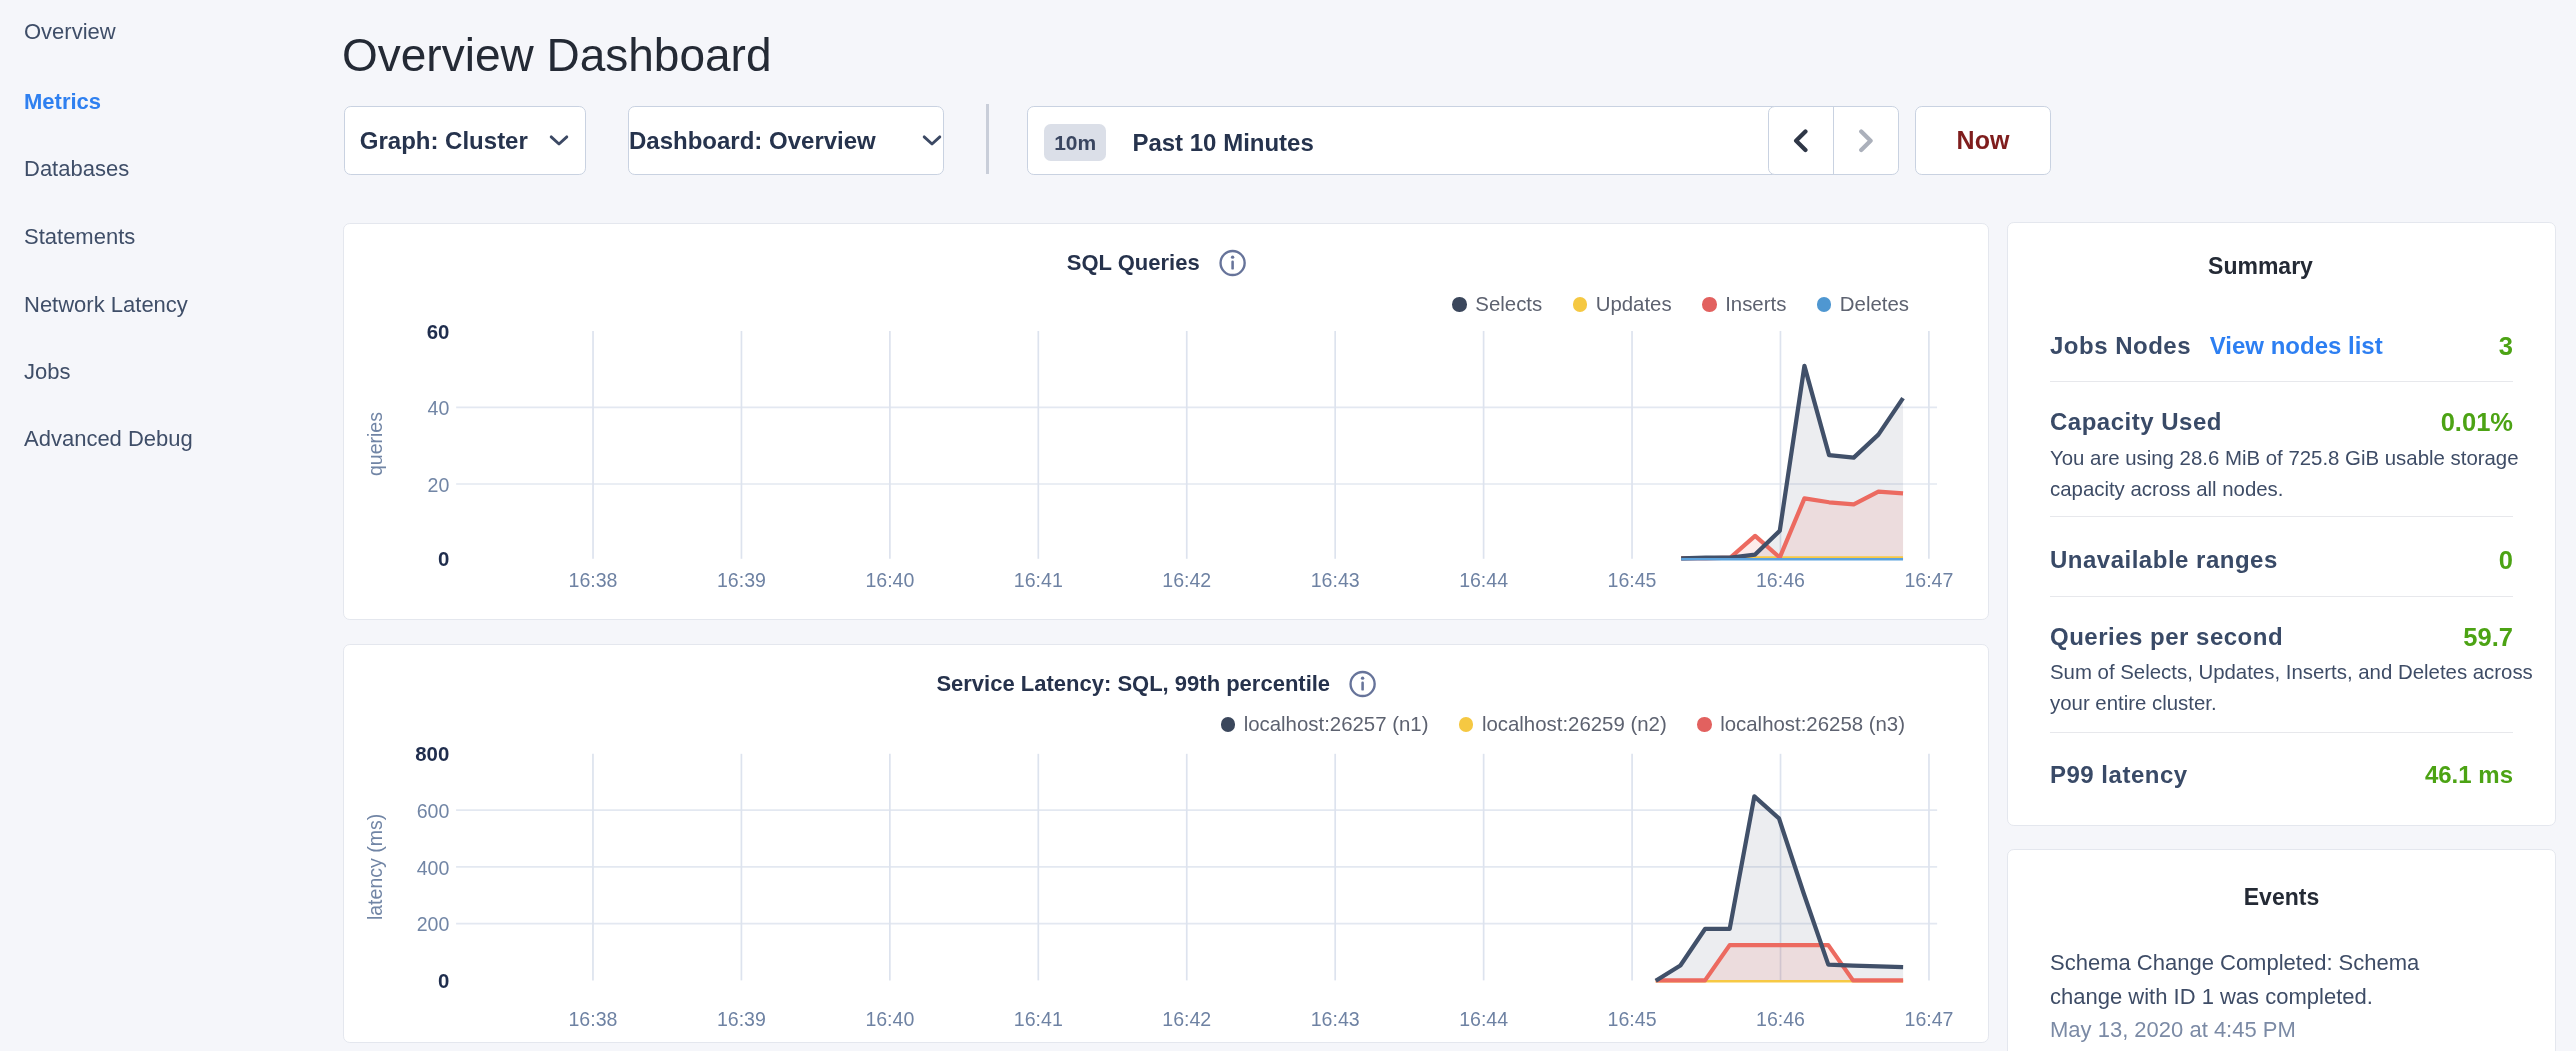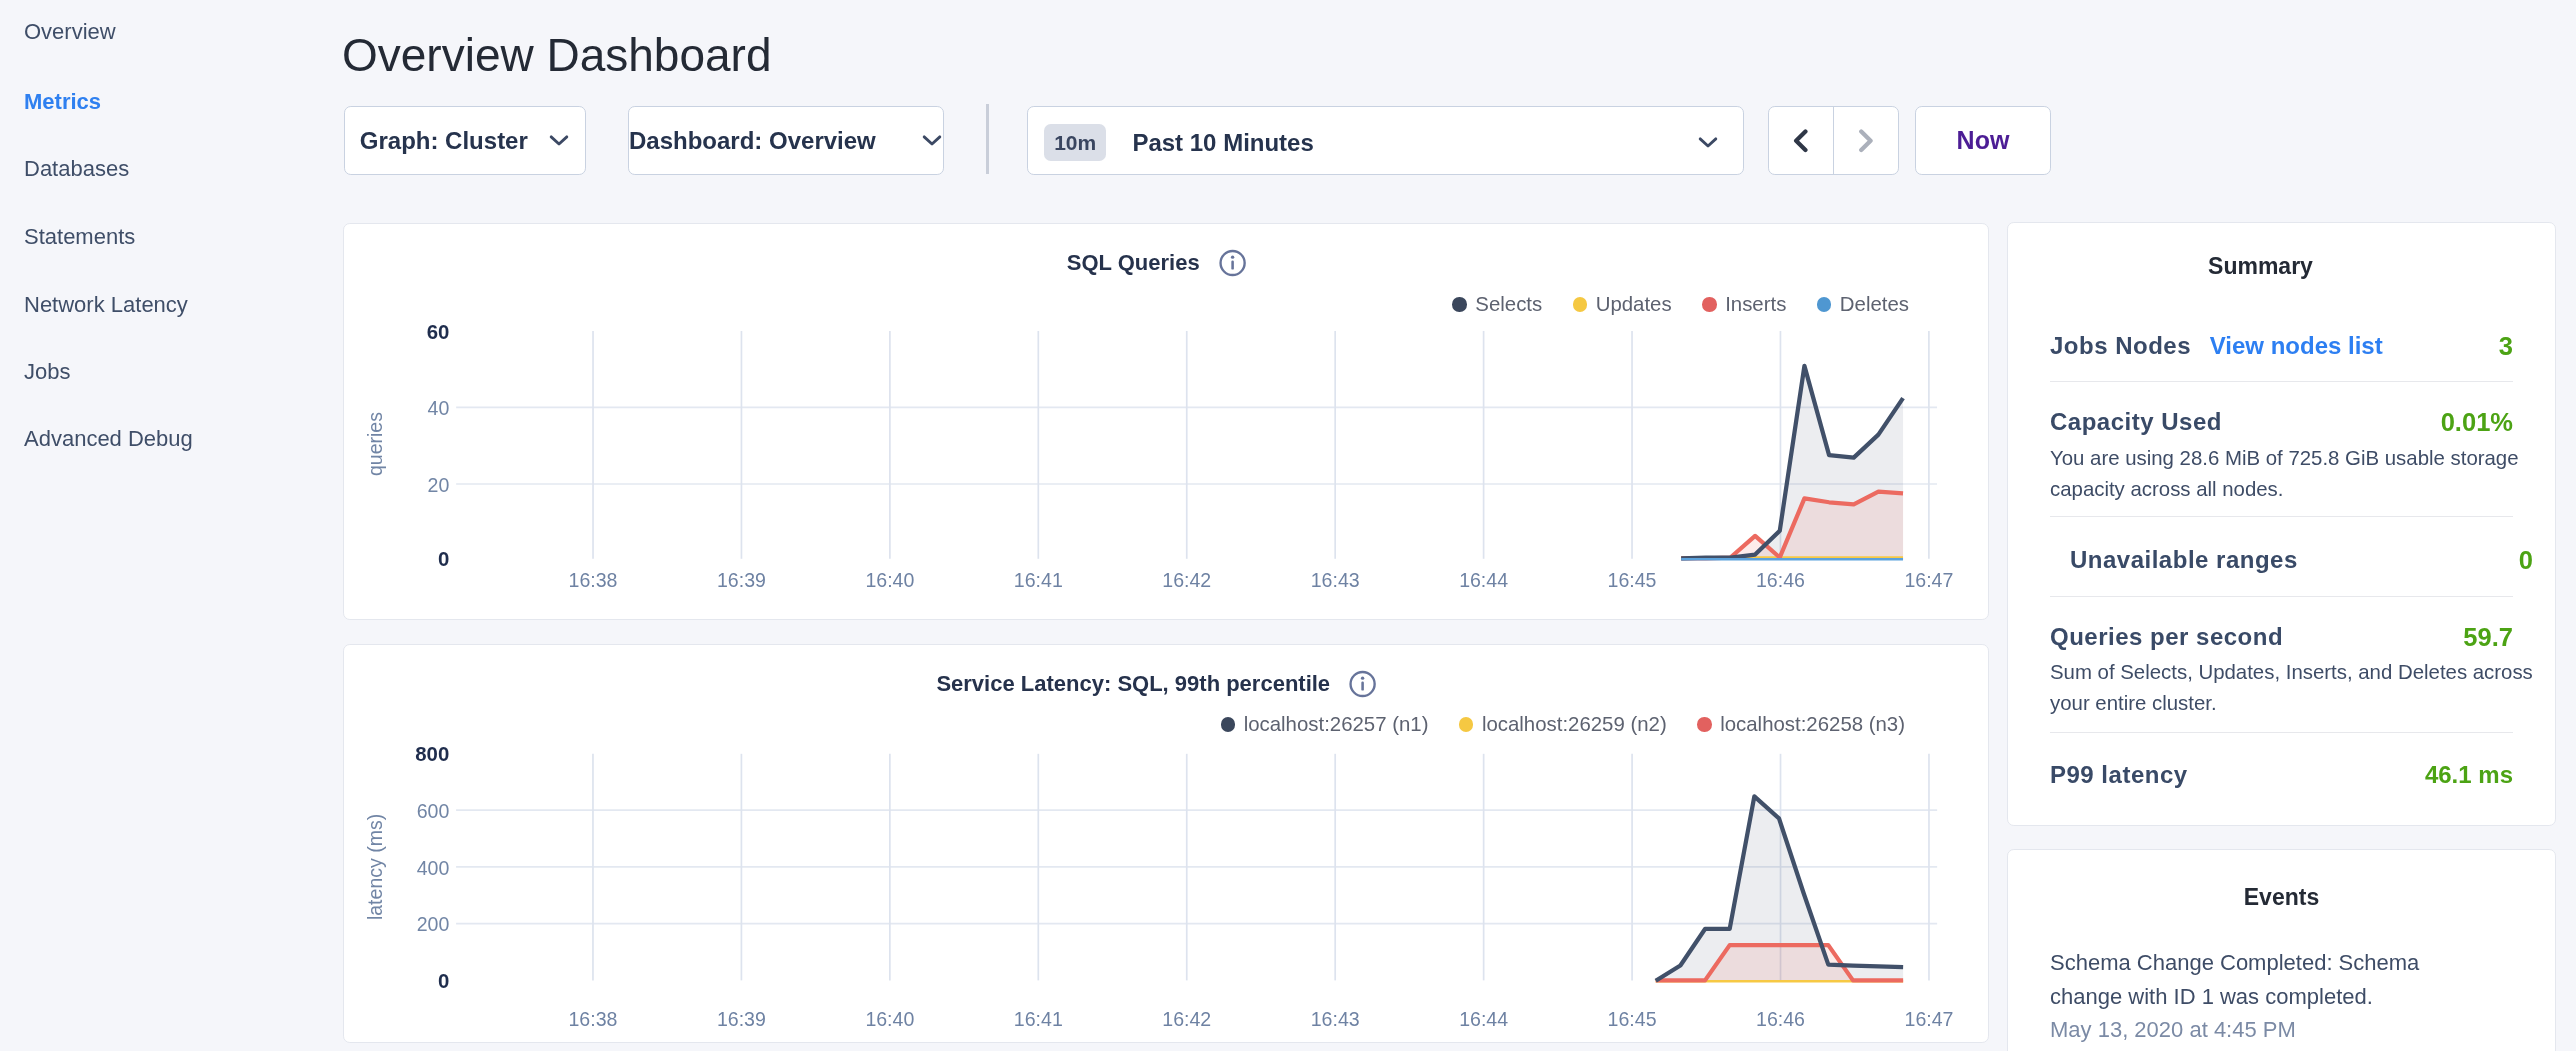--- a/index.html
+++ b/index.html
@@ -57,42 +57,42 @@
       <polyline points="4,4 15,14 26,4" fill="none" stroke="#3c4964" stroke-width="4" stroke-linecap="round" stroke-linejoin="round"></polyline>
     </svg>
 </div>
 <div class="ctl" style="left:628px; width:316px; gap:20.4px;justify-content:space-between;">
   <span class="lbl">Dashboard: Overview</span>
   <svg class="chev" viewBox="0 0 30 18">
       <polyline points="4,4 15,14 26,4" fill="none" stroke="#3c4964" stroke-width="4" stroke-linecap="round" stroke-linejoin="round"></polyline>
     </svg>
 </div>
 <div class="vdiv"></div>
-<div class="ctl" style="left:1027px; width:717px; justify-content:space-between; padding:4px 24px 0 16px;">
+<div class="ctl" style="left:1027px; width:807px; justify-content:space-between; padding:4px 24px 0 16px;">
   <span class="badge10m">10m</span>
   <span class="lbl" style="margin-left:26px;">Past 10 Minutes</span>
   <svg class="chev" viewBox="0 0 30 18" style="margin-left:auto; width:22px;">
       <polyline points="4,4 15,14 26,4" fill="none" stroke="#3c4964" stroke-width="4" stroke-linecap="round" stroke-linejoin="round"></polyline>
     </svg>
 </div>
 <div class="ctl" style="left:1768px; width:131px; padding:0;">
   <div style="flex:1; display:flex; align-items:center; justify-content:center; height:100%;">
     <svg width="18.7" height="25.5" viewBox="0 0 22 30">
         <polyline points="17,4 6,15 17,26" fill="none" stroke="#2f3747" stroke-width="5" stroke-linecap="round" stroke-linejoin="round"></polyline>
       </svg>
   </div>
   <div style="width:1.7px; height:100%; background:#c9d2e1;"></div>
   <div style="flex:1; display:flex; align-items:center; justify-content:center; height:100%;">
     <svg width="18.7" height="25.5" viewBox="0 0 22 30">
         <polyline points="5,4 16,15 5,26" fill="none" stroke="#abb0bb" stroke-width="5" stroke-linecap="round" stroke-linejoin="round"></polyline>
       </svg>
   </div>
 </div>
 <div class="ctl" style="left:1915px; width:136px;">
-  <span style="font-size:25px; font-weight:bold; color:#4c1d95;">Now</span>
+  <span style="font-size:25px; font-weight:bold; color:#7f1d1d;">Now</span>
 </div>
 
 <div class="panel" style="left:343px; top:223px; width:1646px; height:397px;"></div>
 <div class="chart-title" style="left:343px; top:249px; width:1646px;">
   <span>SQL Queries</span>
   <svg width="28" height="28" viewBox="0 0 33 33">
       <circle cx="16.5" cy="16.5" r="14.2" fill="none" stroke="#67749a" stroke-width="2.8"></circle>
       <circle cx="16.5" cy="9.6" r="2" fill="#67749a"></circle>
       <rect x="15" y="13.7" width="3" height="10.6" rx="1.4" fill="#67749a"></rect>
     </svg>
@@ -224,21 +224,21 @@
   <span style="color:#2d7ff2; font-weight:bold; margin-left:18.7px;">View nodes list</span>
   <span class="green" style="margin-left:auto; font-size:25.5px;">3</span>
 </div>
 <div class="abs" style="left:2050px; top:381px; width:463px; height:0.9px; background:#e7e8ec;"></div>
 <div class="abs" style="left:2050px; top:408px; width:463px; font-size:24px; display:flex;">
   <span class="sumlabel">Capacity Used</span>
   <span class="green" style="margin-left:auto; font-size:25.5px;">0.01%</span>
 </div>
 <div class="abs" style="left:2050px; top:443px; width:492px; font-size:20.4px; color:#3e4c66; line-height:31px;">You are using 28.6 MiB of 725.8 GiB usable storage capacity across all nodes.</div>
 <div class="abs" style="left:2050px; top:516px; width:463px; height:0.9px; background:#e7e8ec;"></div>
-<div class="abs" style="left:2050px; top:546px; width:463px; font-size:24px; display:flex;margin-left:20px;">
+<div class="abs" style="left:2050px; top:546px; width:463px; font-size:24px; display:flex;">
   <span class="sumlabel">Unavailable ranges</span>
   <span class="green" style="margin-left:auto; font-size:25.5px;">0</span>
 </div>
 <div class="abs" style="left:2050px; top:596px; width:463px; height:0.9px; background:#e7e8ec;"></div>
 <div class="abs" style="left:2050px; top:623px; width:463px; font-size:24px; display:flex;">
   <span class="sumlabel">Queries per second</span>
   <span class="green" style="margin-left:auto; font-size:25.5px;">59.7</span>
 </div>
 <div class="abs" style="left:2050px; top:657px; width:492px; font-size:20.4px; color:#3e4c66; line-height:31px;">Sum of Selects, Updates, Inserts, and Deletes across your entire cluster.</div>
 <div class="abs" style="left:2050px; top:732px; width:463px; height:0.9px; background:#e7e8ec;"></div>

